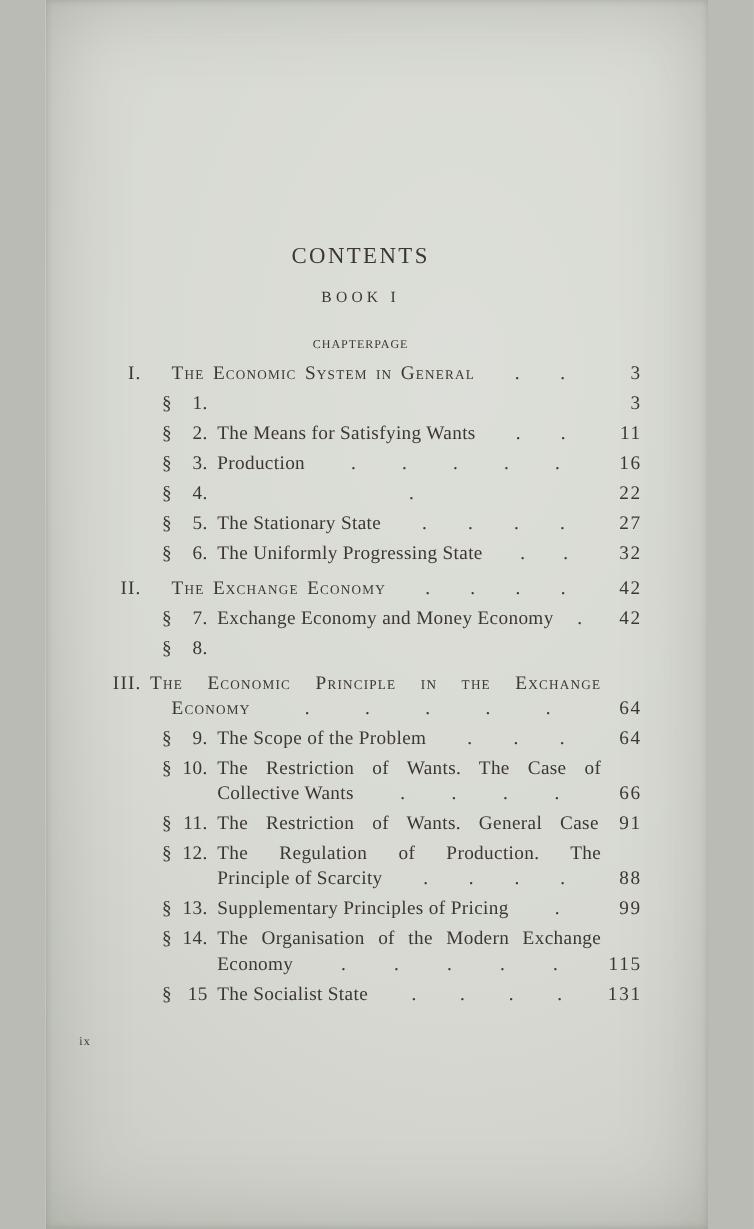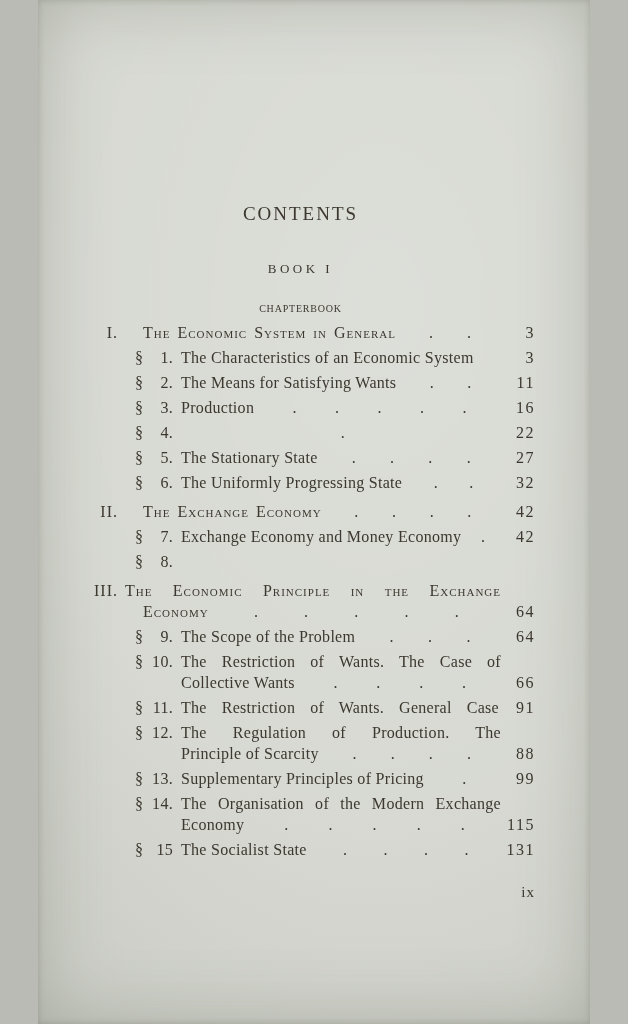--- a/index.html
+++ b/index.html
@@ -20,21 +20,21 @@
     overflow:hidden;
   }
   .content-col{
     position:absolute;left:28px;top:0;width:469px;
   }
   .h-contents{
     margin-top:203px;text-align:center;
     font-size:19px;letter-spacing:2px;font-weight:normal;
   }
   .h-book{
-    margin-top:36px;text-align:center;
+    margin-top:15px;text-align:center;
     font-size:13px;letter-spacing:3.5px;
   }
   .h-subtitle{
     margin-top:19px;text-align:center;
     font-size:19px;letter-spacing:1.6px;
   }
   .col-labels{
     margin-top:26px;
     display:flex;justify-content:center;
     font-size:10px;letter-spacing:0.8px;
@@ -79,34 +79,34 @@
     flex:1;align-self:stretch;
     display:flex;justify-content:space-evenly;align-items:baseline;
   }
   .leader .dot{line-height:21px;}
   .page-num{
     flex:none;min-width:30px;text-align:right;
     letter-spacing:1.5px;
     font-variant-caps:small-caps;
   }
   .folio{
-    margin-top:24px;text-align:right;
-    font-size:15px;letter-spacing:1px;
+    margin-top:24px;text-align:left;
+    font-size:10px;letter-spacing:1px;
   }
 </style>
 </head>
 <body>
 
 <div class="page">
   <div class="content-col">
     <div class="h-contents">CONTENTS</div>
     <div class="h-book">BOOK I</div>
     <div class="col-labels">
       <span>CHAPTER</span>
-      <span>BOOK</span>
+      <span>PAGE</span>
     </div>
     <div class="toc">
         <div class="row chapter">
           <span class="num">I.</span>
           <span class="content">
             <div class="tline last">
               <span class="t2">The Economic System in General</span>
               <span class="leader">
                 <span class="dot">.</span>
                 <span class="dot">.</span>
@@ -115,21 +115,20 @@
             </div>
           </span>
         </div>
         <div class="row section">
           <span class="num">
             <span class="secsym">§</span>
             <span class="secnum">1.</span>
           </span>
           <span class="content">
             <div class="tline last">
-              <span class="t2">The Characteristics of an Economic System</span>
               <span class="leader"></span>
               <span class="page-num">3</span>
             </div>
           </span>
         </div>
         <div class="row section">
           <span class="num">
             <span class="secsym">§</span>
             <span class="secnum">2.</span>
           </span>

